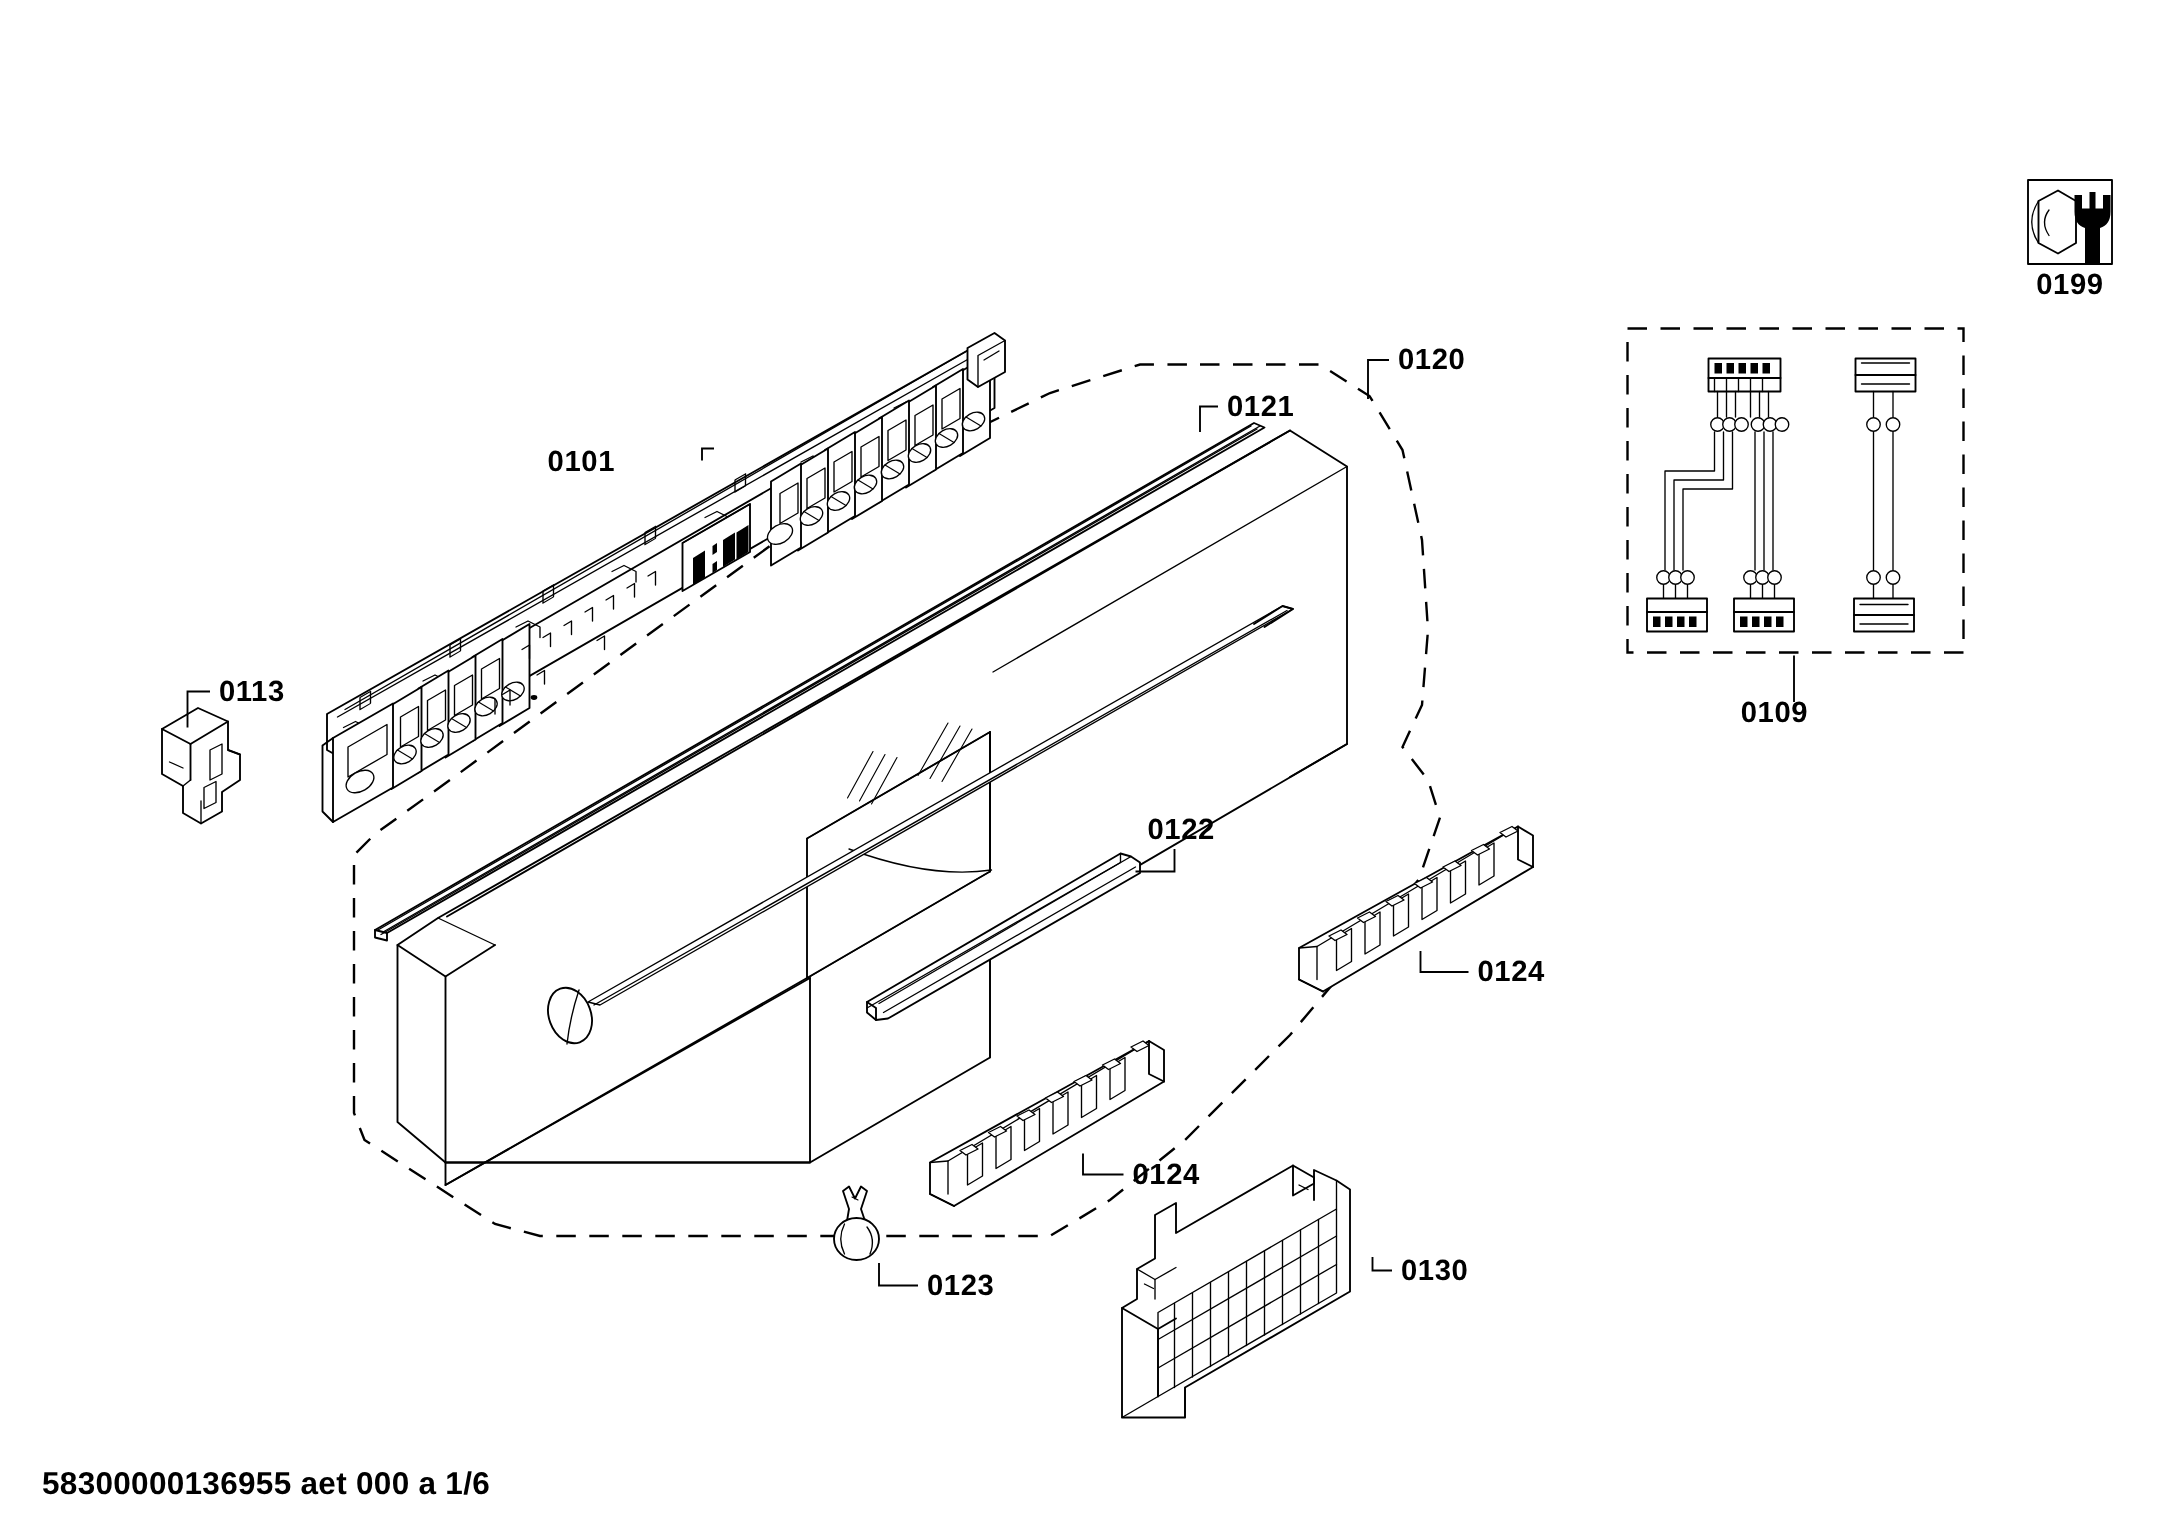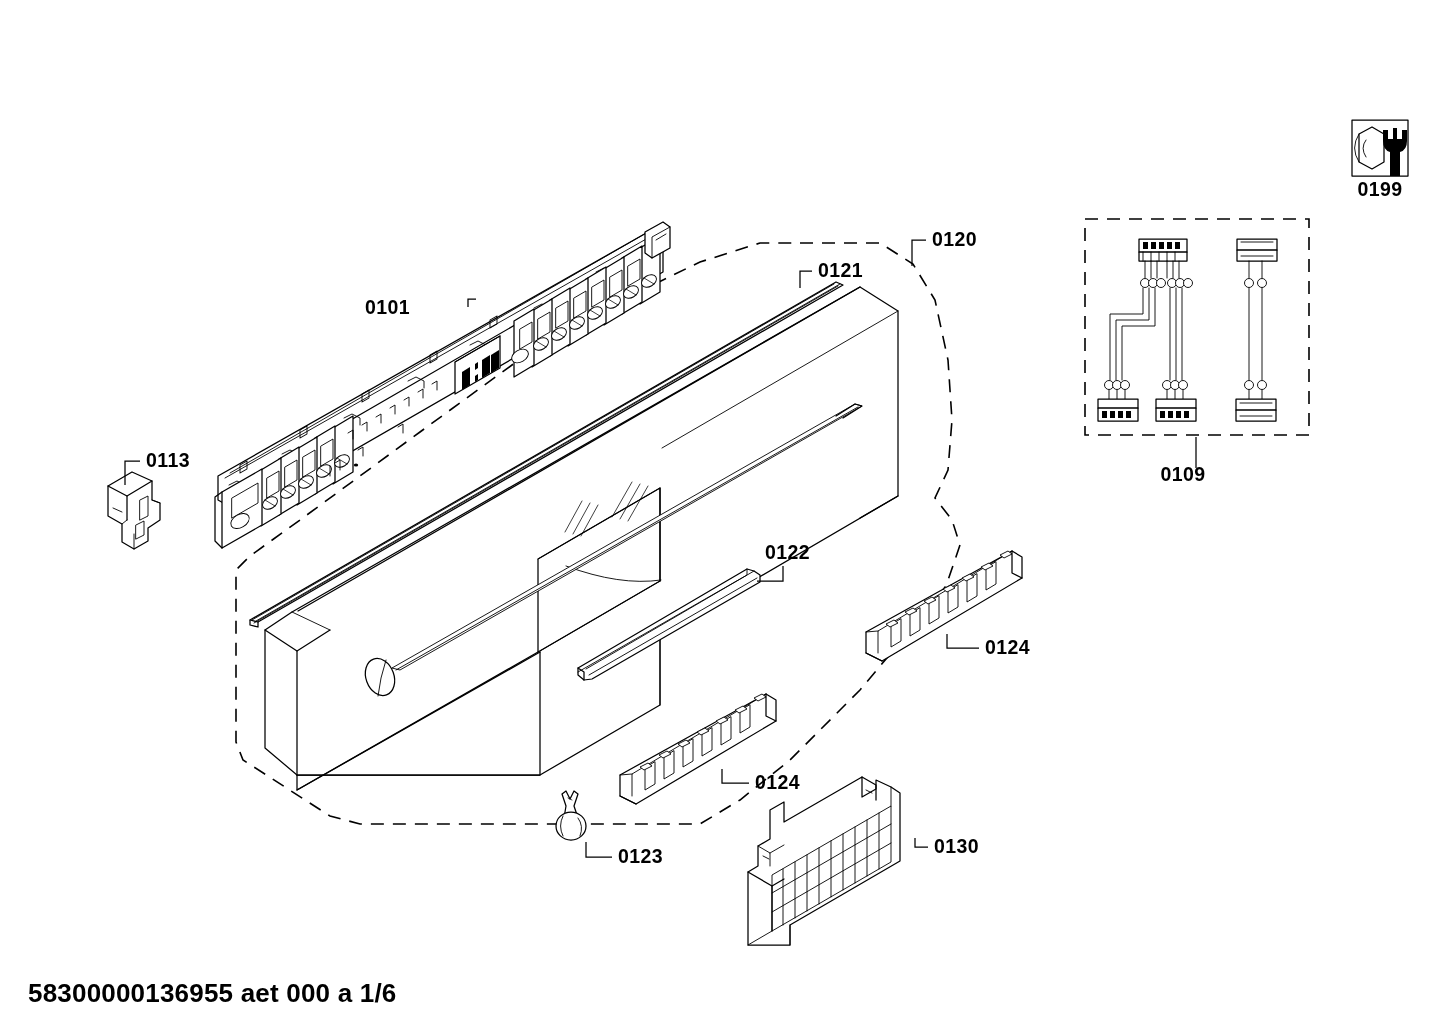--- a/index.html
+++ b/index.html
@@ -33,21 +33,21 @@
     font-size: 19.5px;
     font-weight: 700;
     fill: #000000;
     letter-spacing: 0.4px;
   }
   .footer-text {
     position: absolute;
     left: 28px;
     top: 978px;
     font-family: "Liberation Sans", sans-serif;
-    font-size: 26px;
+    font-size: 21px;
     font-weight: 700;
     color: #000000;
     letter-spacing: 0.2px;
     white-space: nowrap;
   }
   .ln   { fill: none; stroke: #000; stroke-width: 1.25; stroke-linejoin: round; stroke-linecap: round; }
   .ln-t { fill: none; stroke: #000; stroke-width: 0.9;  stroke-linejoin: round; stroke-linecap: round; }
   .ln-h { fill: none; stroke: #000; stroke-width: 0.75; stroke-linecap: round; }
   .fillw { fill: #ffffff; stroke: #000; stroke-width: 1.25; stroke-linejoin: round; }
   .fillw-t { fill: #ffffff; stroke: #000; stroke-width: 0.9; stroke-linejoin: round; }

